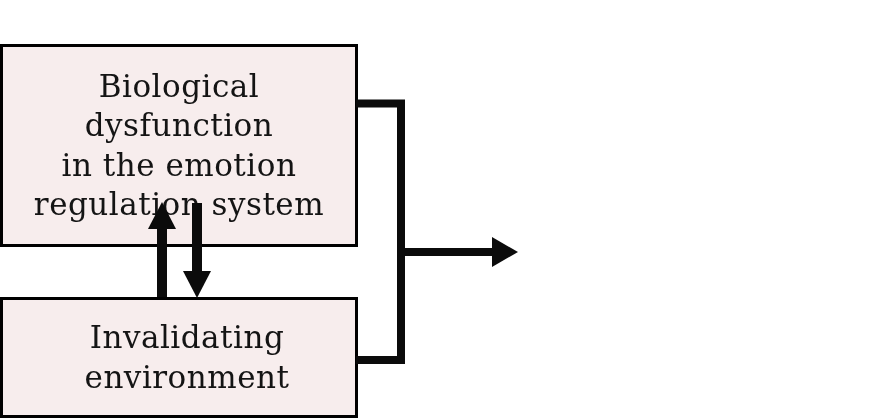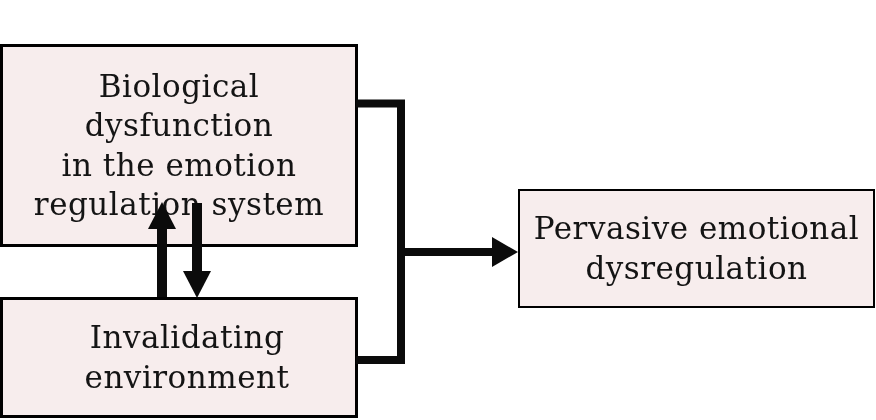--- a/index.html
+++ b/index.html
@@ -81,24 +81,20 @@
 dysfunction
 in the emotion
 regulation system</div>
   </div>
 
   <div class="node node-invalidating">
     <div class="node-label">Invalidating
 environment</div>
   </div>
 
-  <div class="node node-pervasive">
-    <div class="node-label">Pervasive emotional
-dysregulation</div>
-  </div>
 
   <svg class="overlay" viewBox="0 0 876 420" aria-hidden="true">
 
     <polyline class="stroke" points="356,103.5 401,103.5 401,360 356,360"></polyline>
 
     <line class="stroke" x1="401" y1="252" x2="496" y2="252"></line>
     <polygon class="head" points="492,237 492,267 518,252"></polygon>
 
     <line class="stroke-shaft" x1="162" y1="297" x2="162" y2="226"></line>
     <polygon class="head" points="148,229 176,229 162,202"></polygon>

